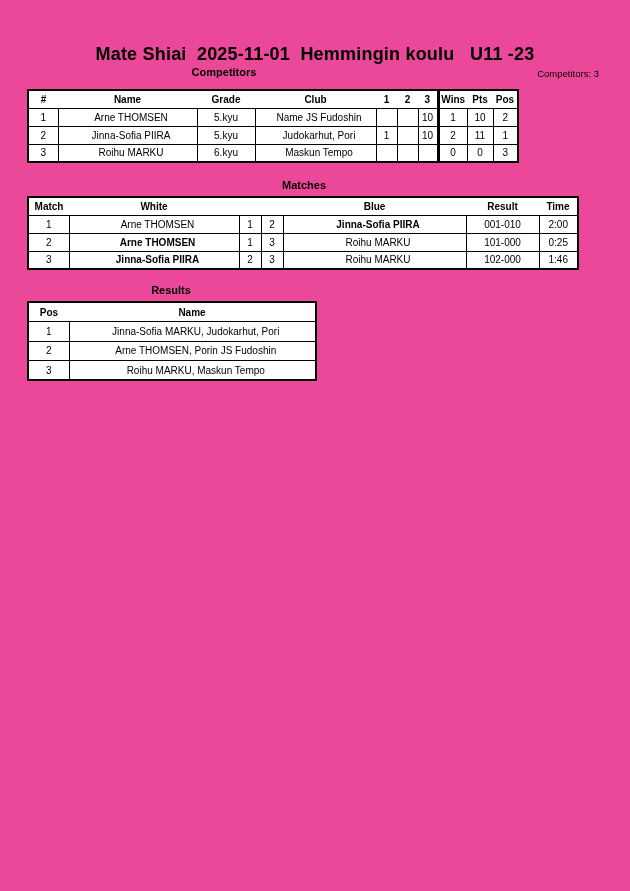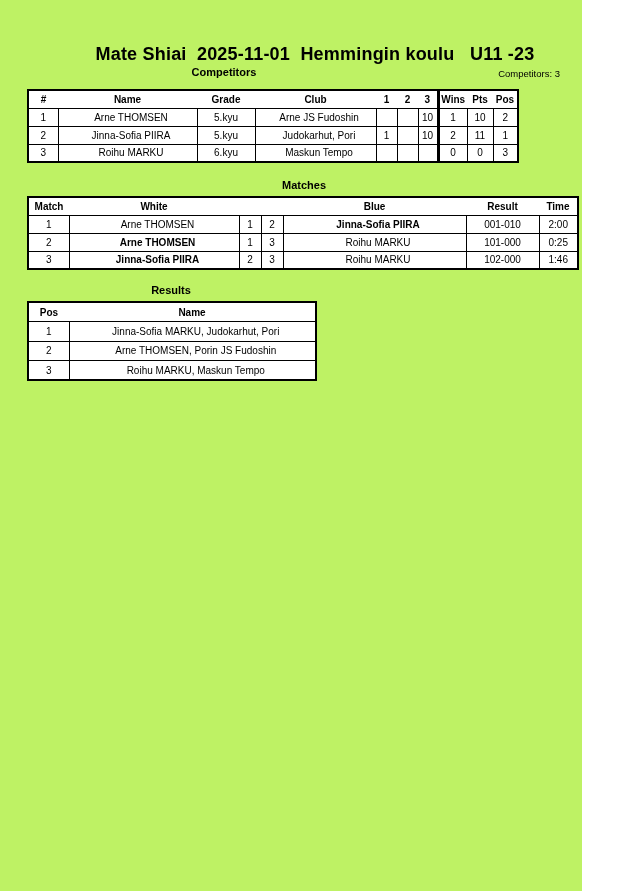--- a/index.html
+++ b/index.html
@@ -1,22 +1,22 @@
 <!DOCTYPE html>
 <html><head>
 <meta charset="utf-8">
 <style>
   * { margin: 0; padding: 0; box-sizing: border-box; }
   html, body { background: #ffffff; }
   body { font-family: "Liberation Sans", sans-serif; color: #000000; }
   .page {
     position: relative;
-    width: 582px;
+    width: 630px;
     height: 891px;
-    background: #bef264;
+    background: #ec4899;
     overflow: hidden;
   }
   .title {
     position: absolute;
     top: 44px;
     left: 0;
     width: 630px;
     text-align: center;
     font-size: 18px;
     font-weight: bold;
@@ -29,21 +29,21 @@
     font-size: 11px;
     font-weight: bold;
     white-space: nowrap;
   }
   .competitors-heading { top: 66px; left: 224px; }
   .matches-heading    { top: 179px; left: 304px; }
   .results-heading    { top: 284px; left: 171px; }
   .competitors-count {
     position: absolute;
     top: 68px;
-    right: 22px;
+    right: 31px;
     font-size: 9.5px;
     white-space: nowrap;
   }
   table {
     position: absolute;
     border-collapse: collapse;
     table-layout: fixed;
     background: #ffffff;
     border: 2px solid #000000;
   }
@@ -106,21 +106,21 @@
         <th class="sepl">Wins</th>
         <th>Pts</th>
         <th>Pos</th>
       </tr>
     </thead>
     <tbody>
       <tr>
         <td>1</td>
         <td class="left">Arne THOMSEN</td>
         <td>5.kyu</td>
-        <td class="left">Arne JS Fudoshin</td>
+        <td class="left">Name JS Fudoshin</td>
         <td></td>
         <td></td>
         <td>10</td>
         <td class="sepl">1</td>
         <td>10</td>
         <td>2</td>
       </tr>
       <tr>
         <td>2</td>
         <td class="left">Jinna-Sofia PIIRA</td>

